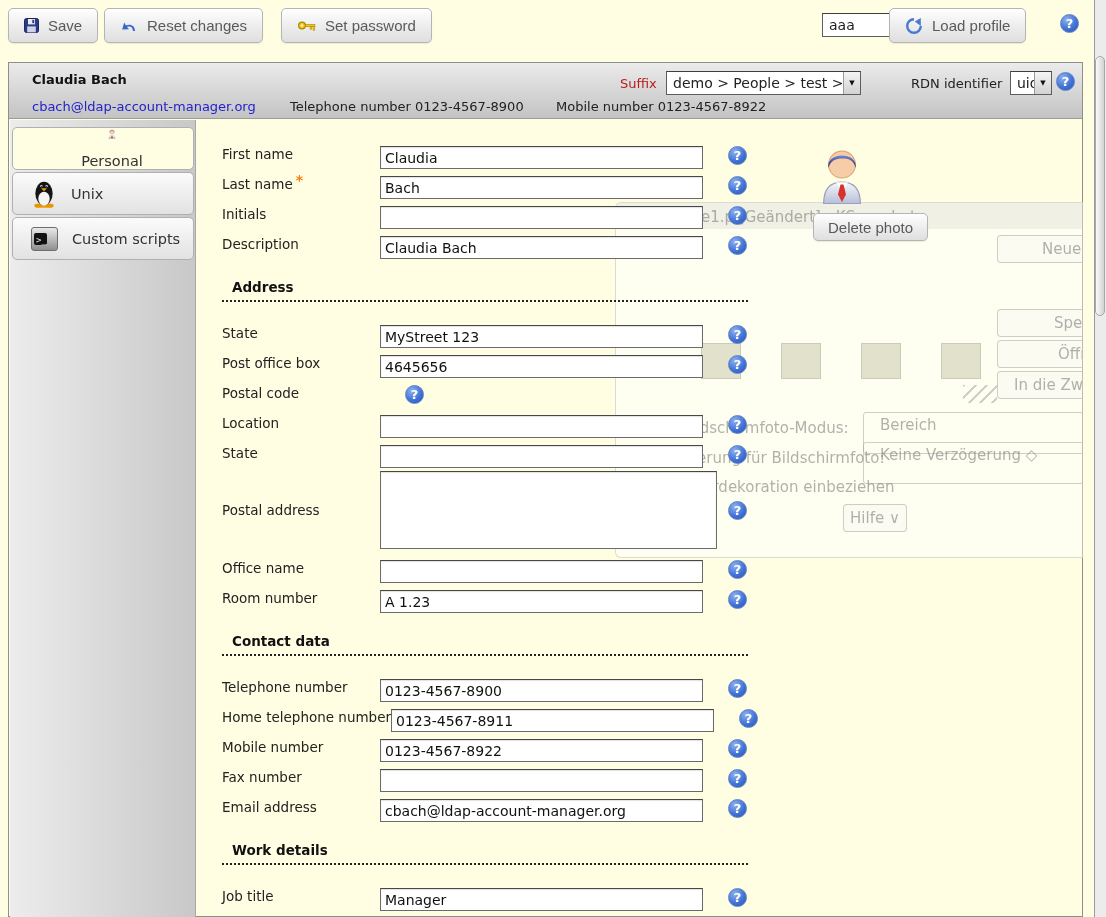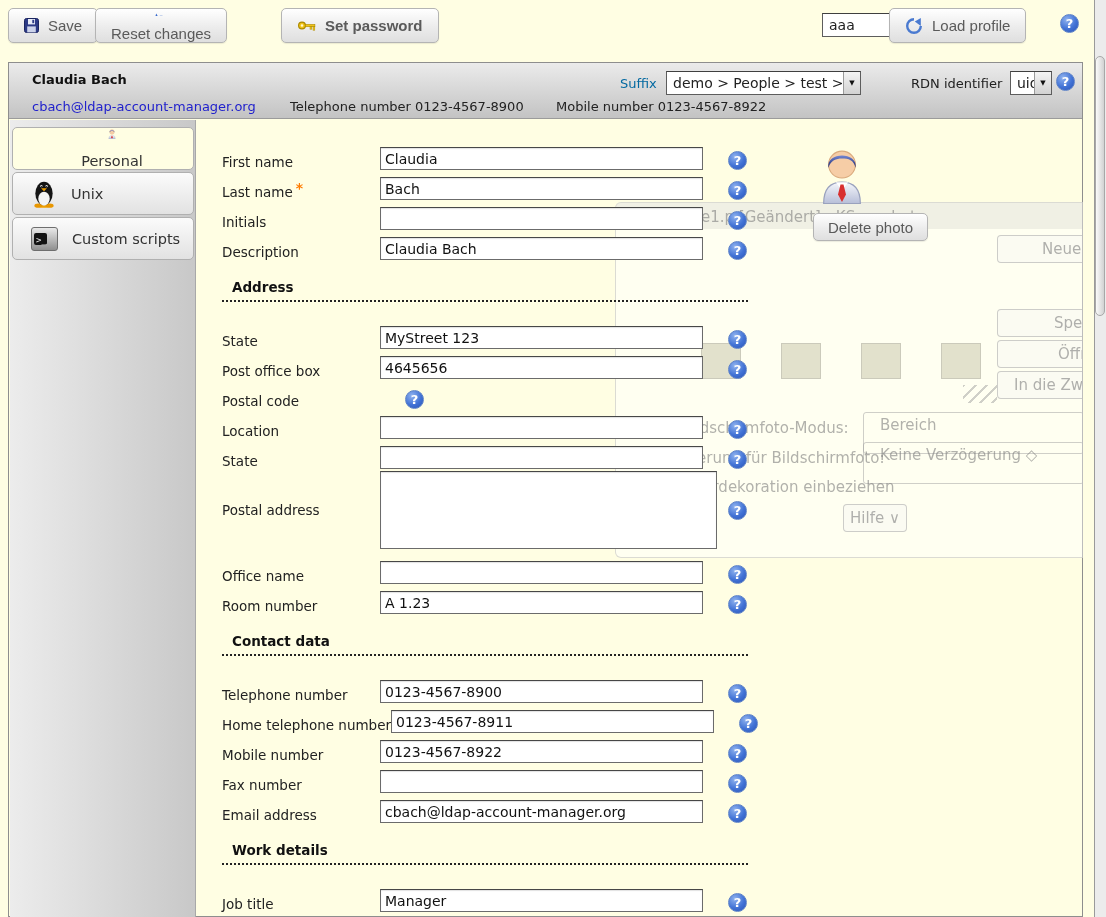--- a/index.html
+++ b/index.html
@@ -32,37 +32,37 @@
   }
   .sel .sel-text { flex:1 1 auto; padding:0 3px 0 6px; white-space:nowrap; overflow:hidden; }
   .sel .sel-btn {
     flex:0 0 17px; height:100%; border-left:1px solid #9a9a9a;
     background:linear-gradient(#f4f4f4,#d2d2d2); display:flex; align-items:center; justify-content:center;
     font-size:7px; color:#111;
   }
 
   
   #tb-save { left:8px; top:8px; }
-  #tb-reset { left:95px; top:8px;flex-direction:column; }
-  #tb-setpw { left:281px; top:8px;font-weight:bold; }
+  #tb-reset { left:104px; top:8px; }
+  #tb-setpw { left:281px; top:8px; }
   #tb-profile-sel { left:822px; top:13px; width:87px; }
   #tb-load { left:889px; top:8px; }
   #tb-help { position:absolute; left:1060px; top:14px; }
 
   
   #container { position:absolute; left:8px; top:62px; width:1075px; height:855px;
     border:1px solid #8e8e8e; }
 
   #titlebar { position:absolute; left:9px; top:63px; width:1073px; height:56px;
     background:linear-gradient(#ebebeb,#c3c3c3); border-bottom:1px solid #9b9b9b; }
   #acct-name { position:absolute; left:32px; top:72px; font-size:13px; font-weight:bold; color:#111; }
   #acct-email { position:absolute; left:32px; top:99px; font-size:13px; color:#2222cc; cursor:pointer; }
   #acct-tel { position:absolute; left:290px; top:99px; font-size:13px; color:#222; }
   #acct-mob { position:absolute; left:556px; top:99px; font-size:13px; color:#222; }
-  #suffix-label { position:absolute; left:620px; top:76px; font-size:13px; color:#0369a1; }
+  #suffix-label { position:absolute; left:620px; top:76px; font-size:13px; color:#b91c1c; }
   #suffix-sel { left:666px; top:71px; width:195px; }
   #rdn-label { position:absolute; left:911px; top:76px; font-size:13px; color:#222; }
   #rdn-sel { left:1010px; top:71px; width:42px; }
   #hdr-help { position:absolute; left:1056px; top:72px; }
 
   
   #sidebar { position:absolute; left:10px; top:120px; width:186px; height:797px;
     background:linear-gradient(to right,#ececec,#c8c8c8); border-right:1px solid #a8a8a8; }
   .tab { position:absolute; left:12px; width:182px; height:43px; border:1px solid #b0b0b0;
     border-radius:5px; display:flex; align-items:center; gap:14px; padding-left:18px;
@@ -73,21 +73,21 @@
   #tab-unix { top:172px; }
   #tab-custom { top:217px; }
 
   .term-icon { width:27px; height:24px; border:1px solid #6e6e6e; border-radius:3px;
     background:linear-gradient(#e9e9e9,#8f8f8f); padding:2px; }
   .term-screen { width:100%; height:100%; background:#121212; border-radius:2px;
     color:#e8e8e8; font-family:"DejaVu Sans Mono","Liberation Mono",monospace;
     font-size:9px; line-height:9px; padding:2px 0 0 2px; }
 
   
-  .frow { position:absolute; left:222px; height:24px; display:flex; align-items:flex-end; }
+  .frow { position:absolute; left:222px; height:24px; display:flex; align-items:flex-start; }
   .flabel { flex:0 0 158px; font-size:13.5px; color:#222; white-space:nowrap; }
   .req { color:#ff7b00; font-weight:bold; font-size:14px; position:relative; top:-4px; margin-left:3px; }
   .finput { width:323px; height:23px; border:1px solid #6b6b6b; border-top-color:#474747;
     background:#ffffff; font-family:inherit; font-size:14px; color:#111; padding:1px 4px;
     box-shadow:inset 0 1px 1px rgba(0,0,0,0.12); }
   .frow .help { margin-left:25px; }
   .sect { position:absolute; left:222px; width:526px; font-size:13.5px; font-weight:bold;
     color:#111; padding:0 0 5px 10px; border-bottom:2px dotted #222; }
   #row-postal-address { align-items:center; height:80px; }
   .ftextarea { width:337px; height:78px; border:1px solid #6b6b6b; border-top-color:#474747;

